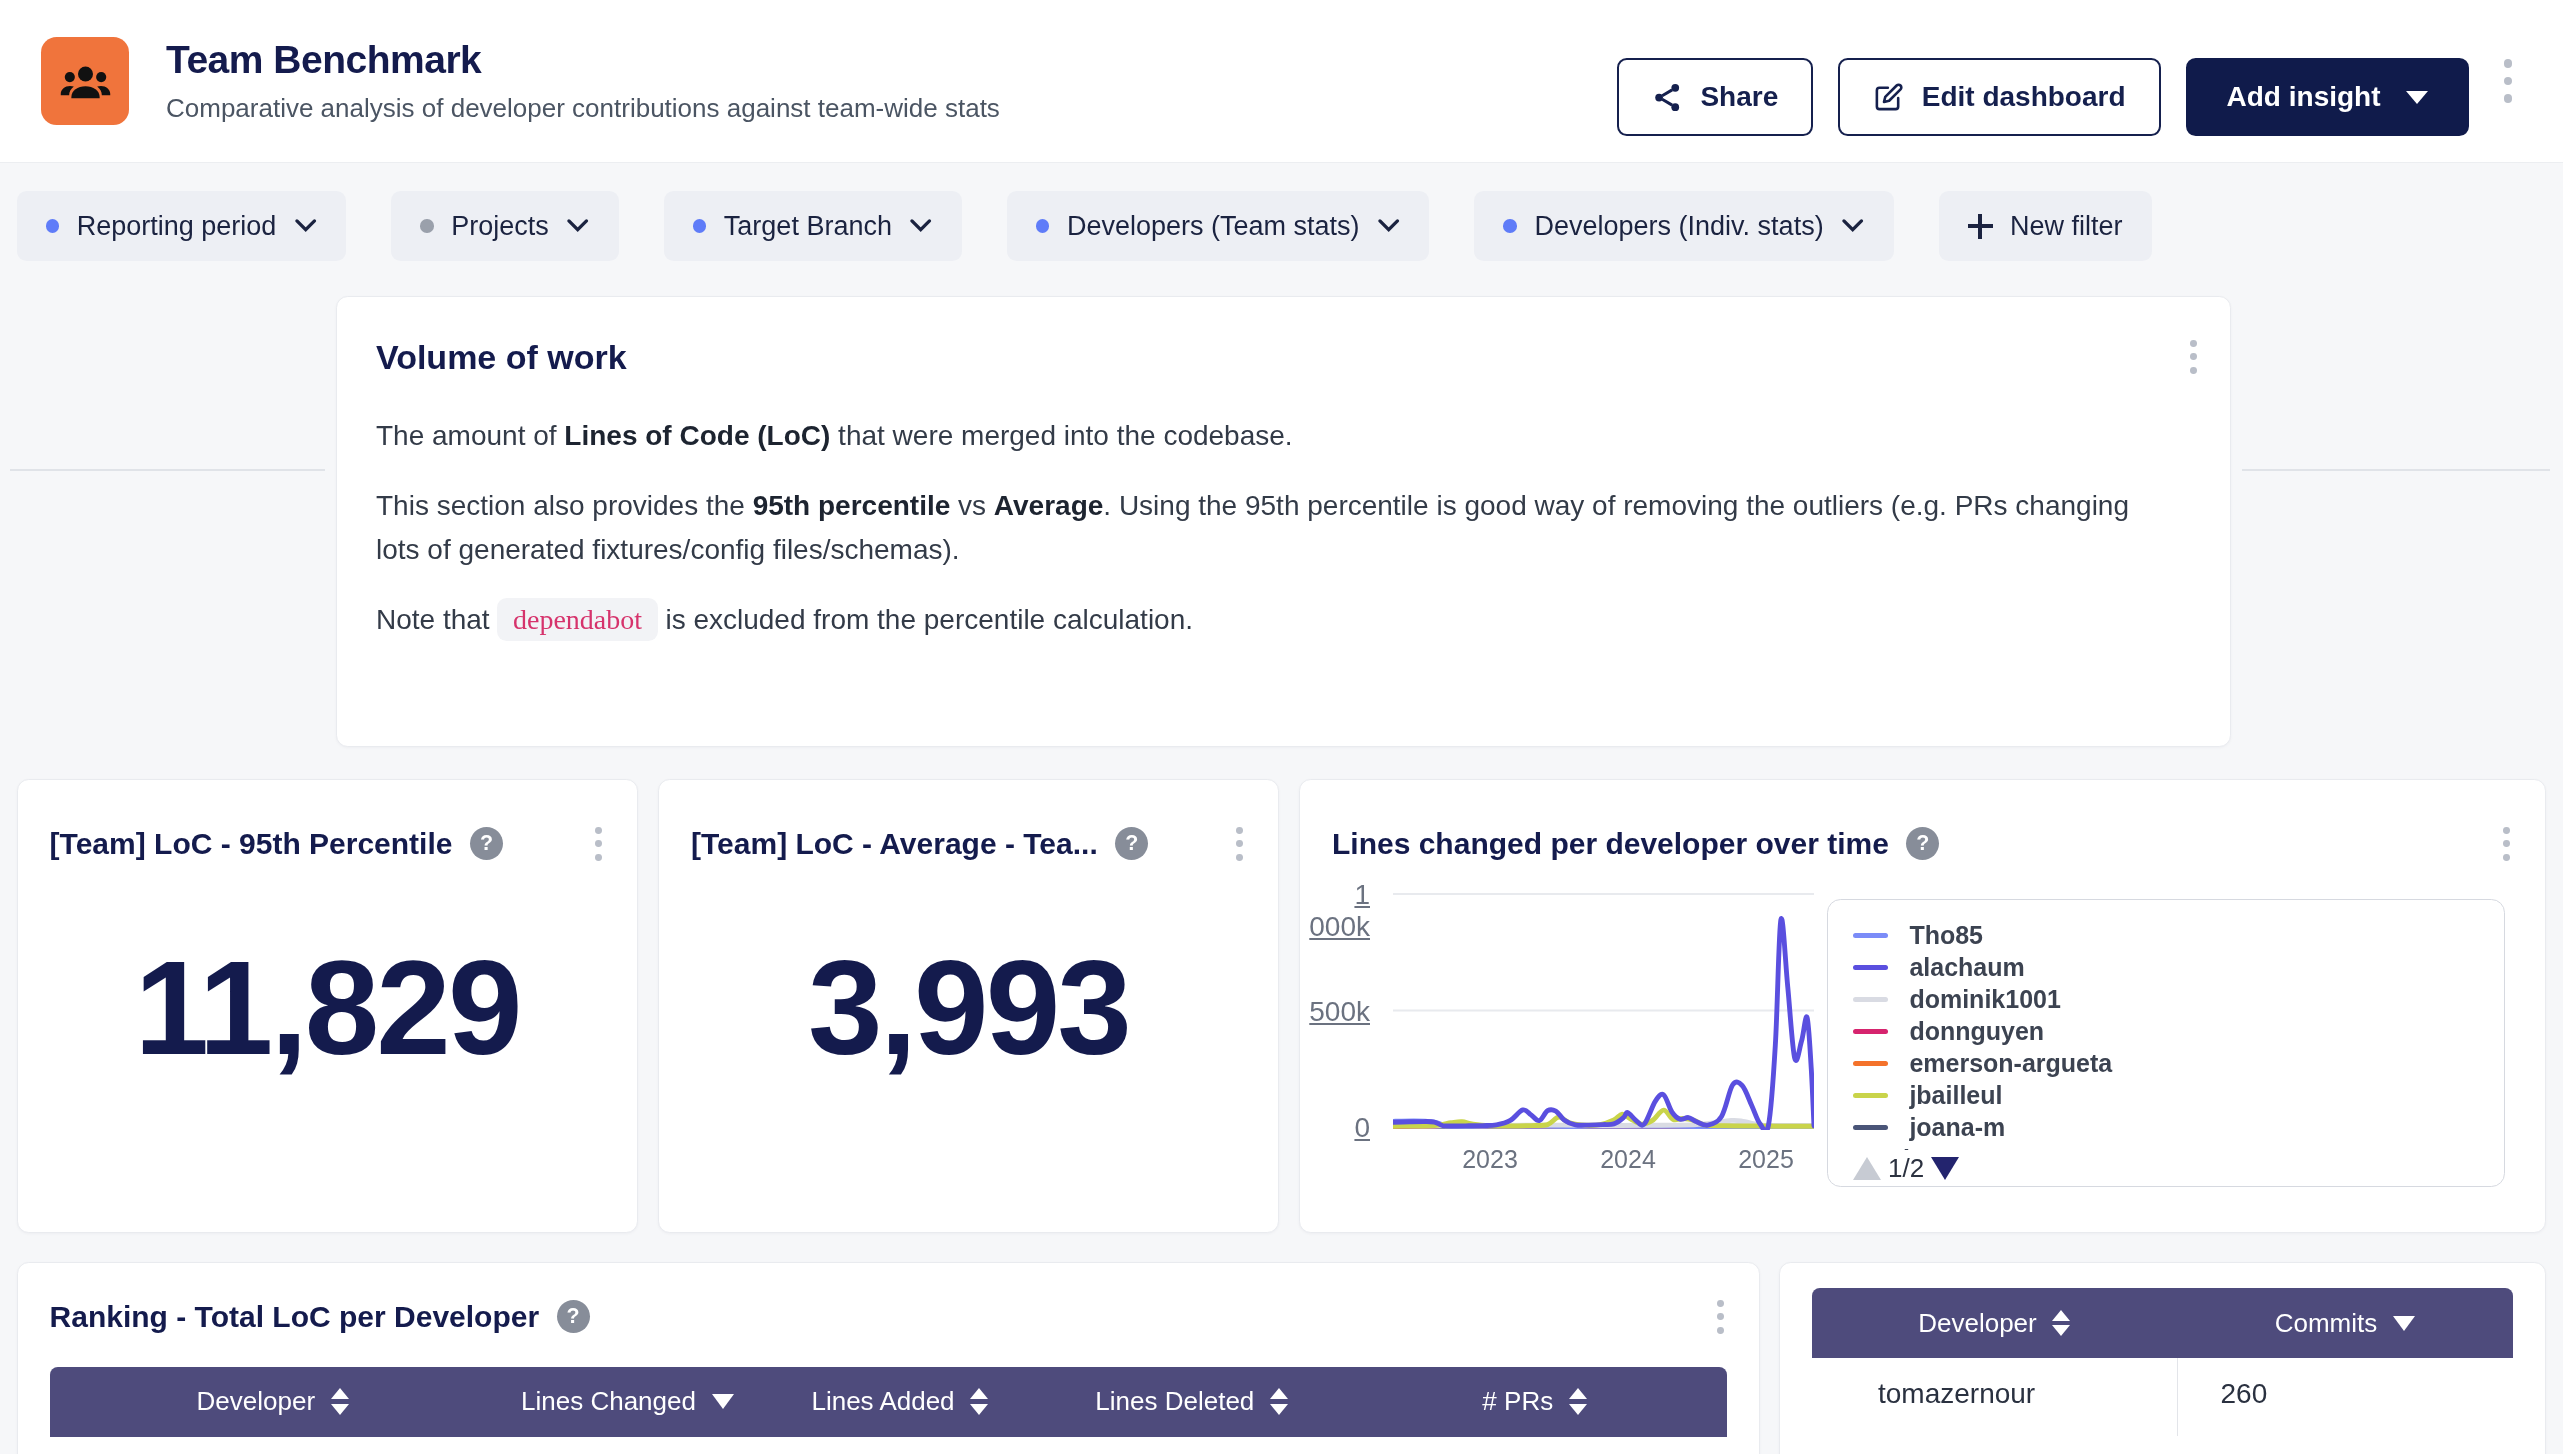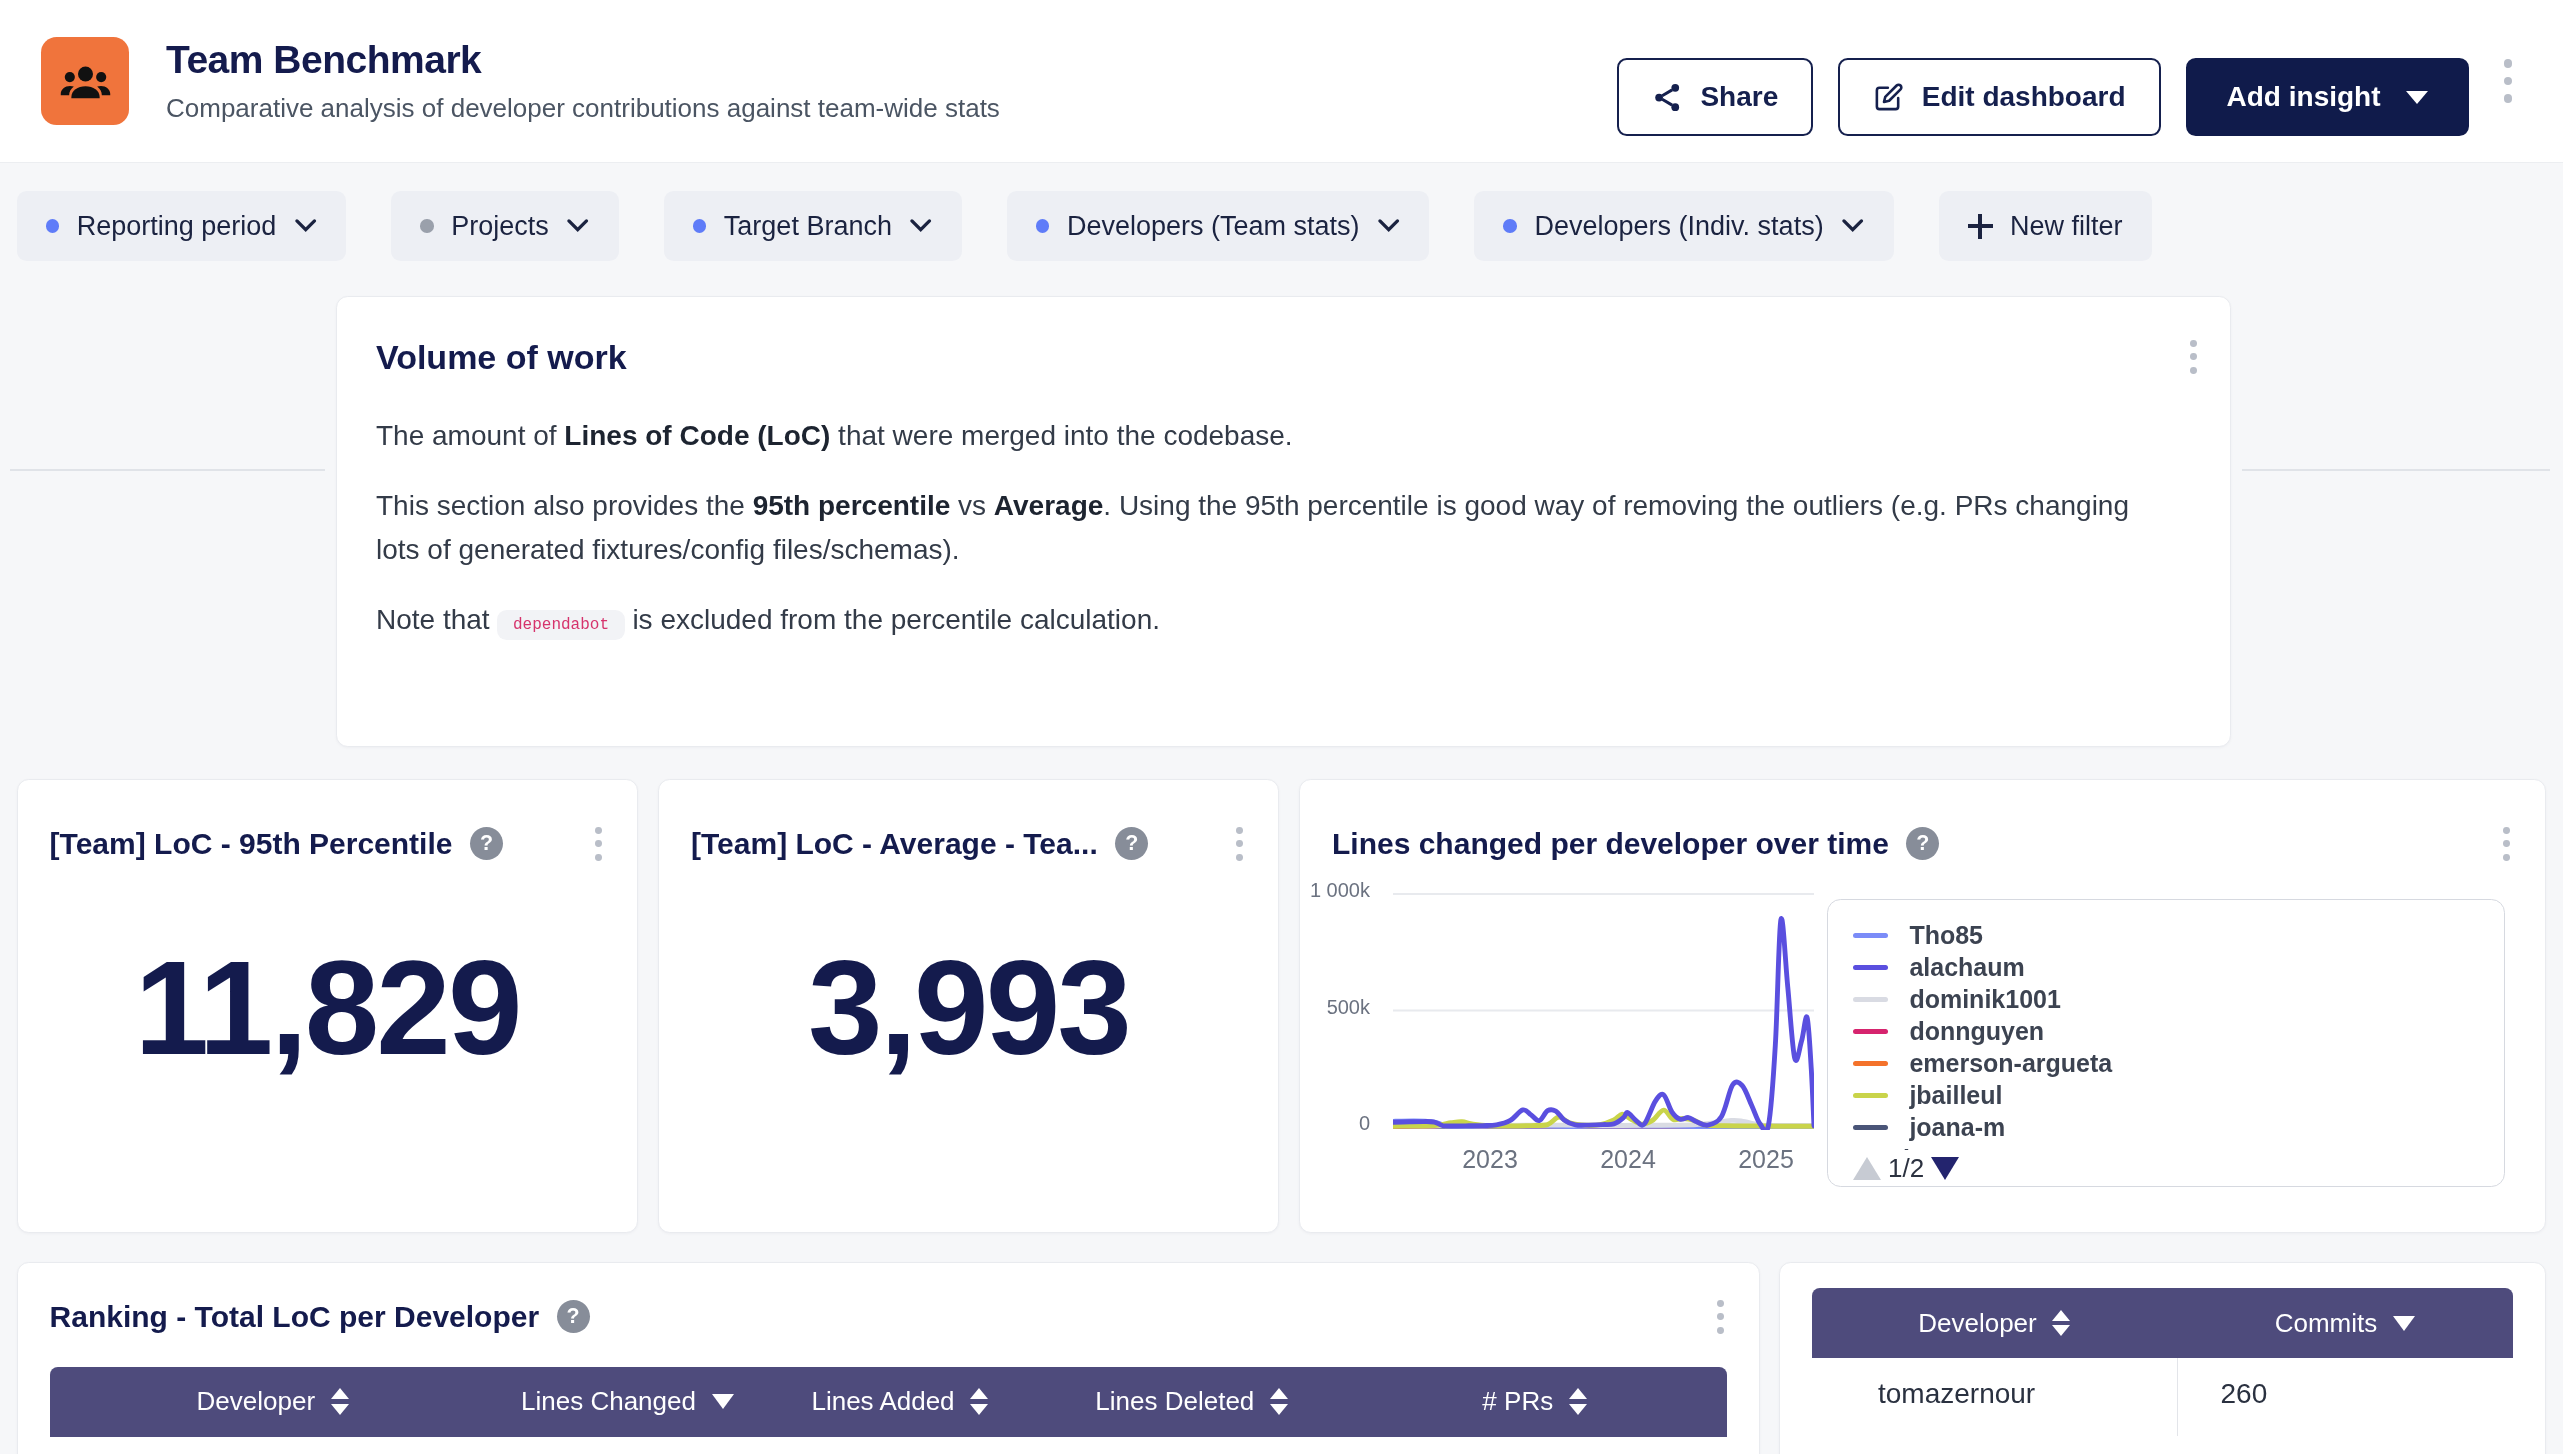--- a/index.html
+++ b/index.html
@@ -65,34 +65,34 @@
   .card-kebab { display:flex; flex-direction:column; gap:6.8px; padding:7.8px; cursor:pointer; }
   
   .rule { position:absolute; height:1.9px; background:#e0e3e8; top:469px; }
   .rule.left { left:9.7px; width:315px; }
   .rule.right { left:2242px; width:308px; }
   .volume-card { left:336px; top:296px; width:1895px; height:451px; padding:41px 39px; }
   .volume-title { font-size:34px; font-weight:700; color:#141b4d; margin-bottom:37px; }
   .volume-card p { font-size:28px; color:#333b48; line-height:1.55; margin-bottom:27px; max-width:1802px; }
   .volume-card strong { color:#1d2430; font-weight:700; }
   .code-chip {
-    font-family:Liberation Mono, monospace; font-size:16px; color:#d6336c;
+    font-family:Liberation Serif, serif; font-size:28px; color:#d6336c;
     background:#f2f3f6; padding:5.8px 15.6px; border-radius:9.7px;
   }
   .volume-kebab { position:absolute; top:35px; right:25px; }
   
   #stat1 { left:16.6px;  top:779px; width:621px; height:454px; }
   #stat2 { left:658px; top:779px; width:621px; height:454px; }
   .big-number {
     position:absolute; left:0; right:0; top:151px; text-align:center;
     font-size:134px; font-weight:700; color:#141b4d; letter-spacing:-2.9px;
   }
   
   #chartcard { left:1299px; top:779px; width:1247px; height:454px; }
-  .y-labels div { position:absolute; left:0; width:70px; text-align:right; font-size:20px; color:#6b7280; }
+  .y-labels div { position:absolute; left:0; width:70px; text-align:right; font-size:28px; color:#6b7280;text-decoration:underline; }
   .plot { position:absolute; left:93px; top:109px; width:421px; height:241px; }
   .x-labels span { position:absolute; top:365px; width:78px; text-align:center; font-size:25px; color:#6b7280; }
   .legend {
     position:absolute; left:527px; top:119px; width:678px; height:288px;
     border:1.9px solid #d6d9e0; border-radius:13.6px; background:#fff; padding:19.5px 25px 13.6px 25px;
   }
   .legend-items { height:230px; overflow:hidden; }
   .legend-item { display:flex; align-items:center; gap:21.4px; height:32px; cursor:pointer; }
   .legend-item .swatch { width:35px; height:4.9px; border-radius:2.9px; flex:0 0 auto; }
   .legend-item .lname { font-size:25px; font-weight:700; color:#3c4351; white-space:nowrap; }

